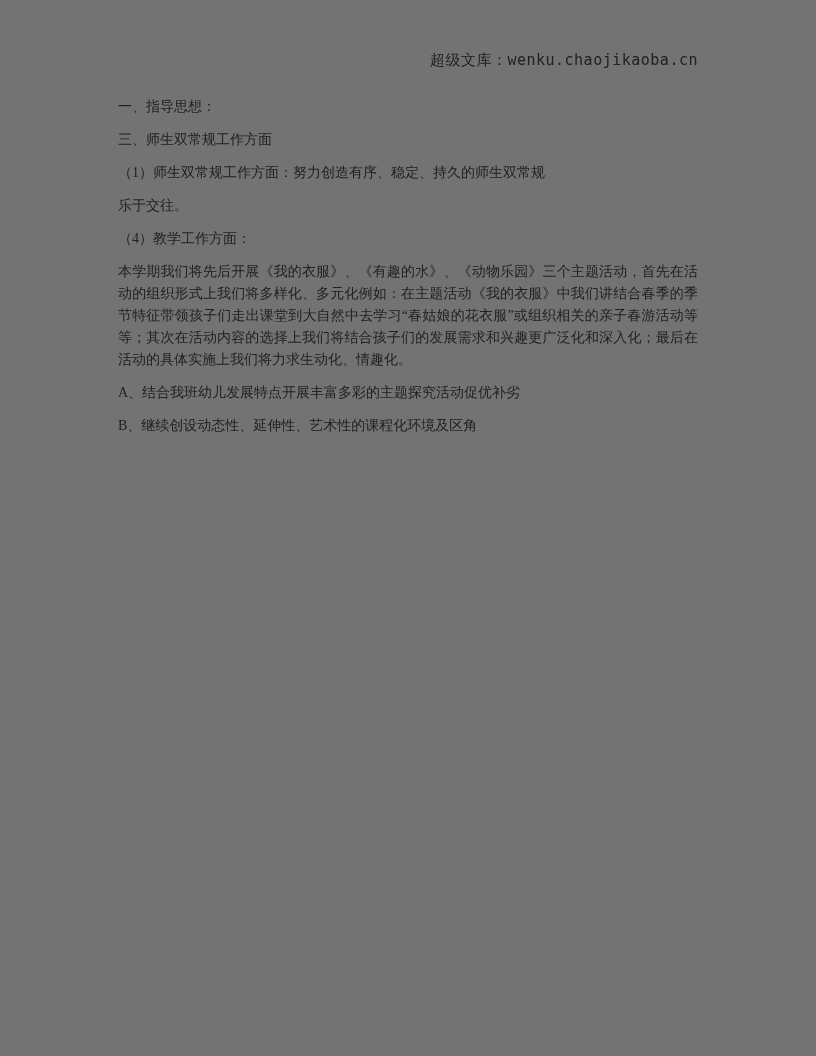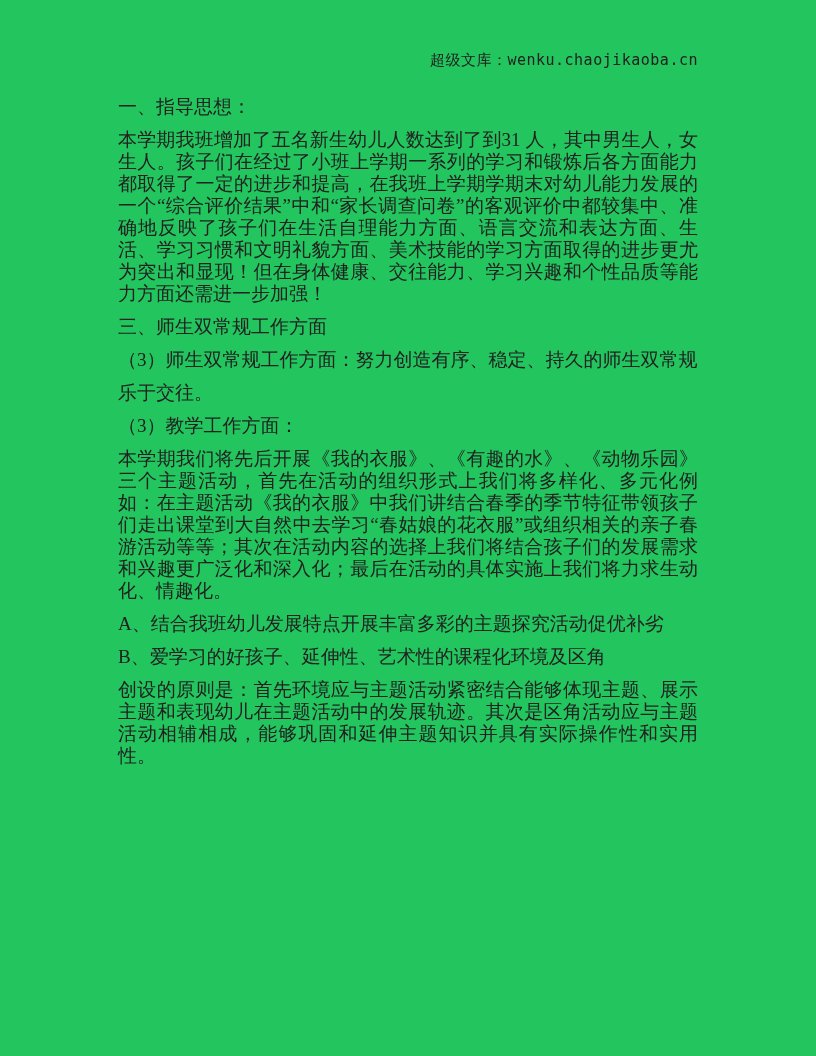--- a/index.html
+++ b/index.html
@@ -5,55 +5,53 @@
   html, body {
     margin: 0;
     padding: 0;
     background: #ffffff;
   }
   .page {
     position: relative;
     width: 816px;
     height: 1056px;
     box-sizing: border-box;
-    background: #22c55e;
+    background: #737373;
     padding: 50px 118px 15px 118px;
     overflow: hidden;
     font-family: "Liberation Serif", "DejaVu Serif", serif;
     color: #212121;
   }
   .doc-header {
     text-align: right;
     font-size: 15px;
     line-height: 20px;
     margin: 0 0 26px 0;
     font-family: "DejaVu Sans Mono", "Liberation Mono", "Liberation Serif", monospace, serif;
     letter-spacing: 0.5px;
     white-space: nowrap;
   }
   .doc-body p {
     margin: 0 0 11px 0;
-    font-size: 19px;
+    font-size: 14px;
     line-height: 22px;
     text-align: justify;
     text-justify: inter-ideograph;
     word-break: break-all;
   }
 </style>
 </head>
 <body>
 
 <div class="page">
   <div class="doc-header">超级文库：wenku.chaojikaoba.cn</div>
 
   <div class="doc-body">
     <p>一、指导思想：</p>
-    <p>本学期我班增加了五名新生幼儿人数达到了到31 人，其中男生人，女生人。孩子们在经过了小班上学期一系列的学习和锻炼后各方面能力都取得了一定的进步和提高，在我班上学期学期末对幼儿能力发展的一个“综合评价结果”中和“家长调查问卷”的客观评价中都较集中、准确地反映了孩子们在生活自理能力方面、语言交流和表达方面、生活、学习习惯和文明礼貌方面、美术技能的学习方面取得的进步更尤为突出和显现！但在身体健康、交往能力、学习兴趣和个性品质等能力方面还需进一步加强！</p>
     <p>三、师生双常规工作方面</p>
-    <p>（3）师生双常规工作方面：努力创造有序、稳定、持久的师生双常规</p>
+    <p>（1）师生双常规工作方面：努力创造有序、稳定、持久的师生双常规</p>
     <p>乐于交往。</p>
-    <p>（3）教学工作方面：</p>
+    <p>（4）教学工作方面：</p>
     <p>本学期我们将先后开展《我的衣服》、《有趣的水》、《动物乐园》三个主题活动，首先在活动的组织形式上我们将多样化、多元化例如：在主题活动《我的衣服》中我们讲结合春季的季节特征带领孩子们走出课堂到大自然中去学习“春姑娘的花衣服”或组织相关的亲子春游活动等等；其次在活动内容的选择上我们将结合孩子们的发展需求和兴趣更广泛化和深入化；最后在活动的具体实施上我们将力求生动化、情趣化。</p>
     <p>A、结合我班幼儿发展特点开展丰富多彩的主题探究活动促优补劣</p>
-    <p>B、爱学习的好孩子、延伸性、艺术性的课程化环境及区角</p>
-    <p>创设的原则是：首先环境应与主题活动紧密结合能够体现主题、展示主题和表现幼儿在主题活动中的发展轨迹。其次是区角活动应与主题活动相辅相成，能够巩固和延伸主题知识并具有实际操作性和实用性。</p>
+    <p>B、继续创设动态性、延伸性、艺术性的课程化环境及区角</p>
   </div>
 </div>
 
 </body></html>

